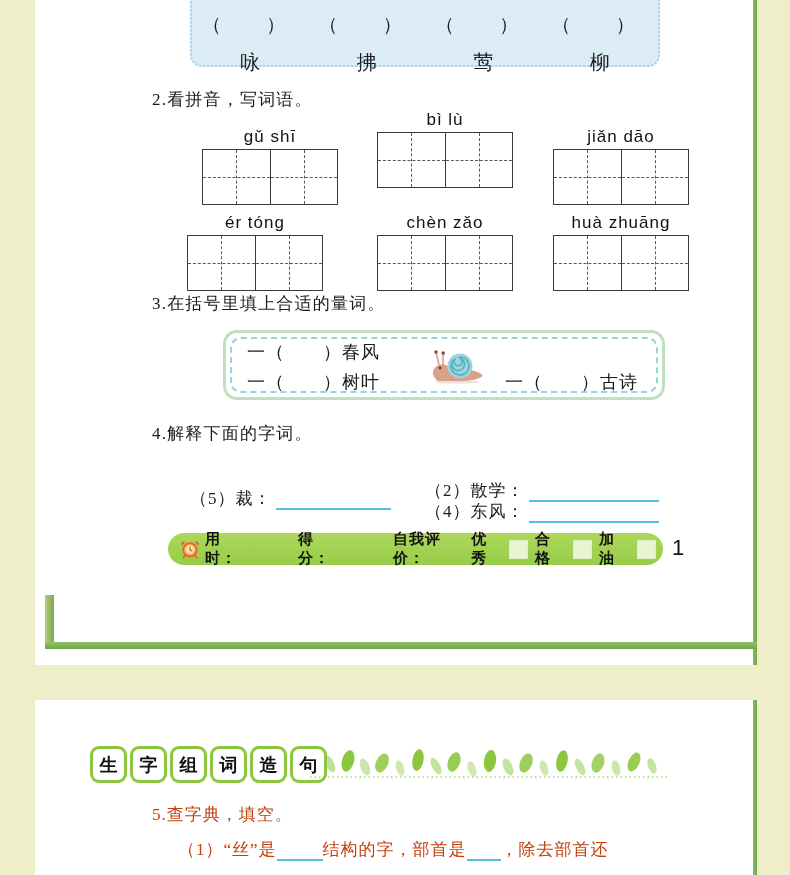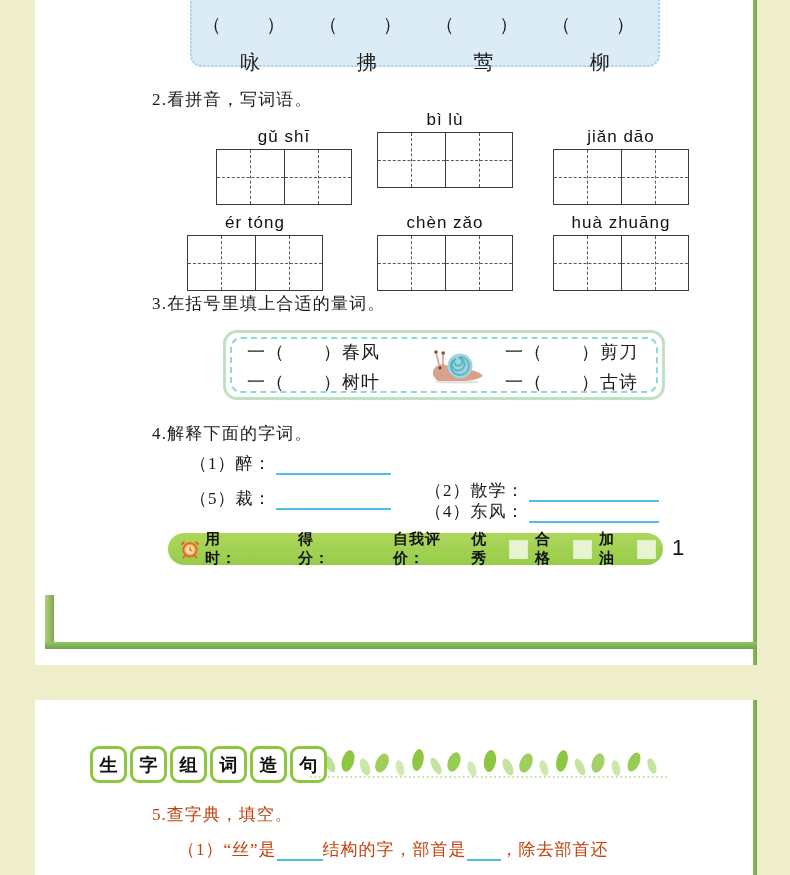--- a/index.html
+++ b/index.html
@@ -118,21 +118,21 @@
     <div class="row r-char">
       <div class="cell">咏</div>
       <div class="cell">拂</div>
       <div class="cell">莺</div>
       <div class="cell">柳</div>
     </div>
   </div>
 
   <div class="qh" style="left:117px;top:88px;">2.看拼音，写词语。</div>
 
-  <div class="pygroup" style="left:149px;top:127px;padding-left:32px;">
+  <div class="pygroup" style="left:135px;top:127px;padding-left:32px;">
     <div class="pytext">gǔ  shī</div>
     <div class="grid">
       <div class="gcell"></div>
       <div class="gcell"></div>
     </div>
   </div>
   <div class="pygroup" style="left:342px;top:110px;">
     <div class="pytext">bì   lù</div>
     <div class="grid">
       <div class="gcell"></div>
@@ -168,42 +168,37 @@
       <div class="gcell"></div>
     </div>
   </div>
 
   <div class="qh" style="left:117px;top:292px;">3.在括号里填上合适的量词。</div>
 
   <div class="greenbox">
     <div class="inner"></div>
   </div>
   <div class="gb-line" style="left:212px;top:340px;">一（　　）春风</div>
-  <div class="gb-line" style="left:470px;top:340px;">一（　　）剪刀</div>
   <div class="gb-line" style="left:470px;top:370px;">一（　　）古诗</div>
   <div class="gb-line" style="left:212px;top:370px;">一（　　）树叶</div>
 
   <svg class="snail" viewBox="0 0 60 40">
     <ellipse cx="30" cy="34" rx="22" ry="1.6" fill="#dcdcdc" opacity="0.8"></ellipse>
     <path d="M8 30 C4 26 6 19 12 17 C17 15 22 18 24 22 L40 22 C48 22 54 25 56 28 C52 31 44 33 34 33 L12 33 C10 33 9 32 8 30 Z" fill="#d9a08a"></path>
     <circle cx="13" cy="20" r="1.4" fill="#5b3b30"></circle>
     <path d="M12 17 C11 11 10 8 9 5" stroke="#d9a08a" stroke-width="1.6" fill="none"></path>
     <path d="M16 17 C16 12 16 9 16 6" stroke="#d9a08a" stroke-width="1.6" fill="none"></path>
     <circle cx="9" cy="4" r="1.8" fill="#8d4a3c"></circle>
     <circle cx="16.2" cy="5" r="1.8" fill="#8d4a3c"></circle>
     <circle cx="33" cy="18" r="12.5" fill="#9fd4dd"></circle>
     <path d="M33 18 m0 -9 a9 9 0 1 1 -6.4 2.6 a6.4 6.4 0 1 0 4.5 -1.9 a4 4 0 1 1 -2.8 1.2" stroke="#56b3c4" stroke-width="1.7" fill="none" stroke-linecap="round"></path>
   </svg>
 
   <div class="qh" style="left:117px;top:422px;">4.解释下面的字词。</div>
 
-  <div class="q4item" style="left:155px;top:452px;">
-    <span>（1）醉：</span>
-    <span class="blank" style="width:115px;margin-left:4px;"></span>
-  </div>
   <div class="q4item" style="left:390px;top:479px;">
     <span>（2）散学：</span>
     <span class="blank" style="width:130px;margin-left:4px;"></span>
   </div>
   <div class="q4item" style="left:155px;top:487px;">
     <span>（5）裁：</span>
     <span class="blank" style="width:115px;margin-left:4px;"></span>
   </div>
   <div class="q4item" style="left:390px;top:487px;margin-top:13px;">
     <span>（4）东风：</span>

